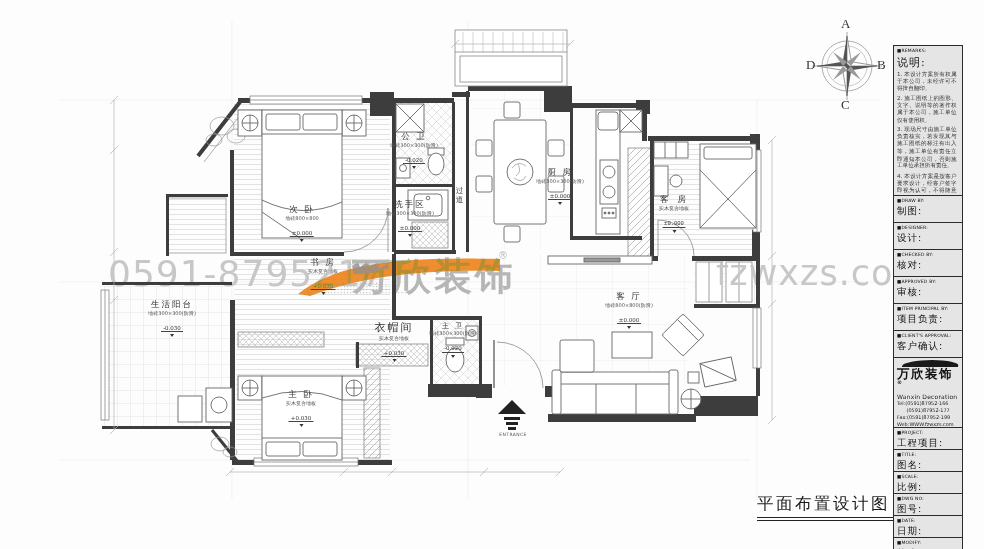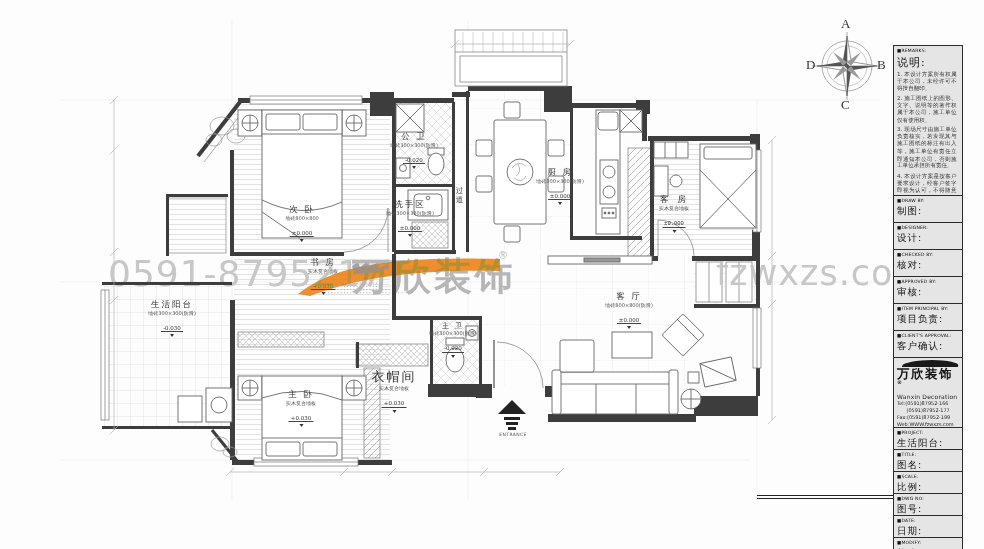--- a/index.html
+++ b/index.html
@@ -419,21 +419,21 @@
     <div><span class="lvl">±0.000</span></div>
       <span class="tri"></span>
   </div>
   <div class="rlabel" style="left:629px;top:292px;">
     <div class="nm">客 厅</div>
     <div class="fin">地砖800×800(防滑)</div>
     <div><span class="lvl">±0.000</span></div>
       <span class="tri"></span>
   </div>
   <div class="rlabel" style="left:394px;top:322px;">
-    <div class="nm" style="font-size:13px;margin-top:48px;">衣帽间</div>
+    <div class="nm" style="font-size:11px;">衣帽间</div>
     <div class="fin">实木复合地板</div>
     <div><span class="lvl">+0.030</span></div>
       <span class="tri"></span>
   </div>
   <div class="rlabel" style="left:453px;top:322px;">
     <div class="nm" style="font-size:7px;">主 卫</div>
     <div class="fin">墙砖300×300(防滑)</div>
     <div><span class="lvl">-0.020</span></div>
       <span class="tri"></span>
   </div>
@@ -497,21 +497,21 @@
       <div class="co-swoosh"></div>
       <div class="co-brand"><span>万欣装饰</span><span class="co-reg">®</span></div>
       <div class="co-en">Wanxin Decoration</div>
       <div class="co-line">Tel:(0591)87952-166</div>
       <div class="co-line" style="padding-left:10px;">(0591)87952-177</div>
       <div class="co-line">Fax:(0591)87952-199</div>
       <div class="co-line">Web:WWW.fzwxzs.com</div>
     </div>
     <div class="tb-sec tb-row2">
       <div class="tb-en">■PROJECT:</div>
-        <div class="tb-cn">生活阳台:</div>
+        <div class="tb-cn">工程项目:</div>
     </div>
     <div class="tb-sec tb-row2">
       <div class="tb-en">■TITLE:</div>
         <div class="tb-cn">图名:</div>
     </div>
     <div class="tb-sec tb-row2">
       <div class="tb-en">■SCALE:</div>
         <div class="tb-cn">比例:</div>
     </div>
     <div class="tb-sec tb-row2">
@@ -522,17 +522,18 @@
       <div class="tb-en">■DATE:</div>
         <div class="tb-cn">日期:</div>
     </div>
     <div class="tb-sec tb-row2" style="border-bottom:none;">
       <div class="tb-en">■MODIFY:</div>
         <div class="tb-cn">修改:</div>
     </div>
   </div>
 
   <div class="sheet-title">
+    <div class="txt">平面布置设计图</div>
     <div class="l1"></div>
     <div class="l2"></div>
   </div>
 
 </div>
 
 </body></html>

